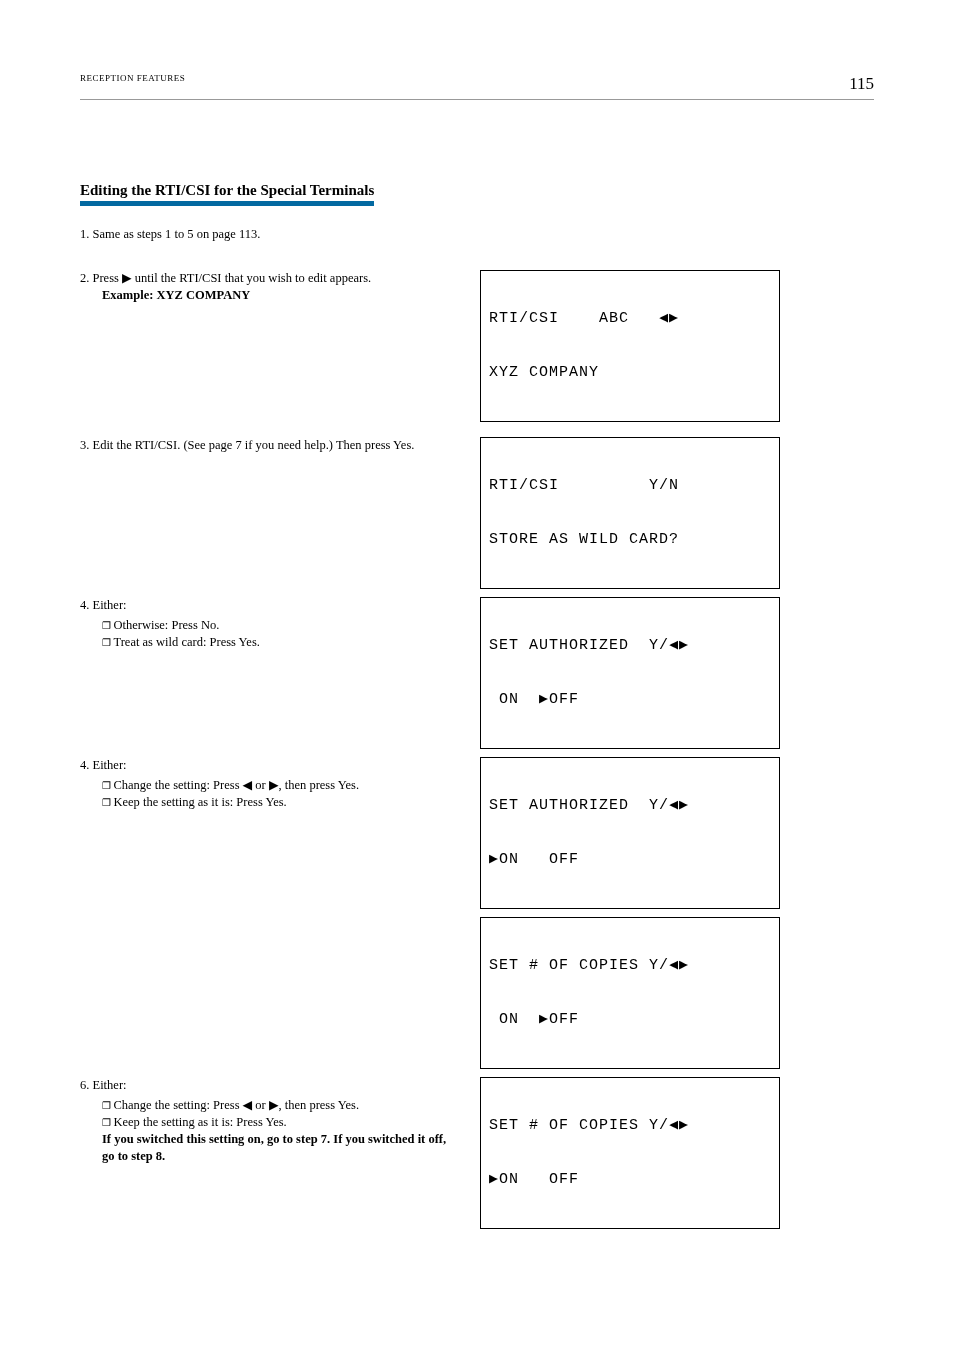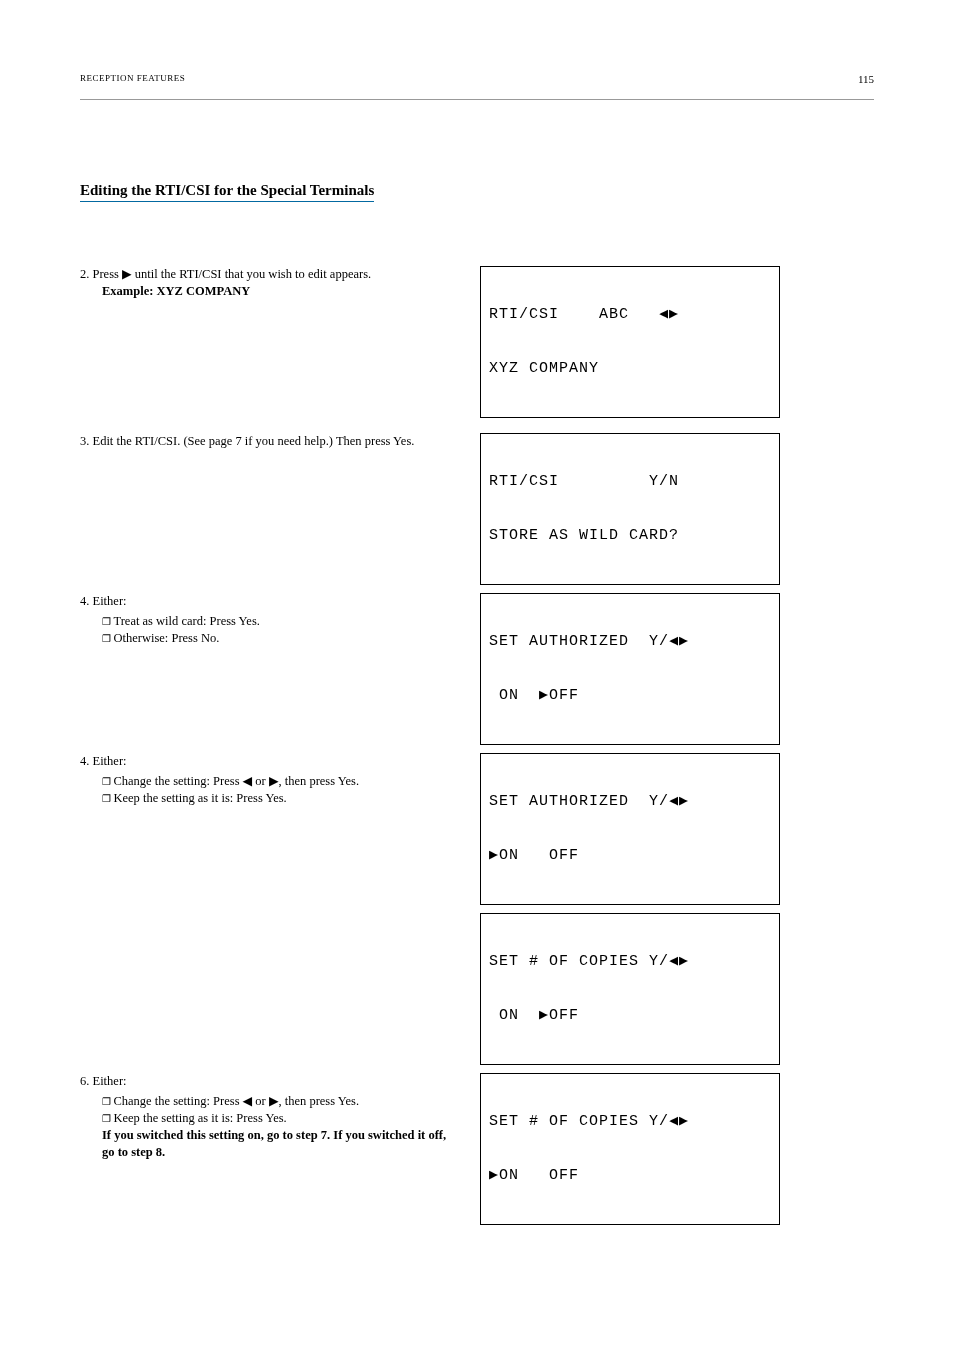--- a/index.html
+++ b/index.html
@@ -16,36 +16,36 @@
   .header-bar {
     border-bottom: 1px solid #999;
     margin-bottom: 80px;
     height: 40px;
     position: relative;
   }
   .page-num {
     position: absolute;
     right: 0;
     top: 12px;
-    font-size: 11px;
+    font-size: 17px;
     text-align: right;
   }
   .running {
     position: absolute;
     left: 0;
     top: 12px;
     font-size: 9px;
     letter-spacing: 0.5px;
     text-align: right;
   }
   h3.section {
     font-family: 'Palatino Linotype', Palatino, Georgia, serif;
     font-weight: bold;
     font-size: 15px;
-    border-bottom: 1px solid #0369a1;
+    border-bottom: 5px solid #0369a1;
     display: inline-block;
     margin-bottom: 20px;
   }
   .row {
     display: flex;
     align-items: flex-start;
     margin-bottom: 8px;
     min-height: 36px;
   }
   .row.gap { margin-top: 15px; }
@@ -86,20 +86,21 @@
 
 <div class="header-bar">
   <span class="running">RECEPTION FEATURES</span>
   <span class="page-num">115</span>
 </div>
 
 <h3 class="section">Editing the RTI/CSI for the Special Terminals</h3>
 
 
 <div class="row">
+  <div class="left">1.   Same as steps 1 to 5 on page 113.</div>
 </div>
 
 
 <div class="row">
   <div class="left">
     <span>2.   Press ▶ until the RTI/CSI that you wish to edit appears.</span>
     <div class="cont">Example: XYZ COMPANY</div>
   </div>
   <div class="lcd">
     <span class="line">RTI/CSI    ABC   ◀▶</span>
@@ -114,22 +115,22 @@
     <span class="line">RTI/CSI         Y/N</span>
     <span class="line">STORE AS WILD CARD?</span>
   </div>
 </div>
 
 
 <div class="row">
   <div class="left">
     <span>4.   Either:</span>
     <ul>
+      <li>Otherwise: Press No.</li>
       <li>Treat as wild card: Press Yes.</li>
-      <li>Otherwise: Press No.</li>
     </ul>
   </div>
   <div class="lcd">
     <span class="line">SET AUTHORIZED  Y/◀▶</span>
     <span class="line"> ON  ▶OFF</span>
   </div>
 </div>
 
 
 <div class="row">

